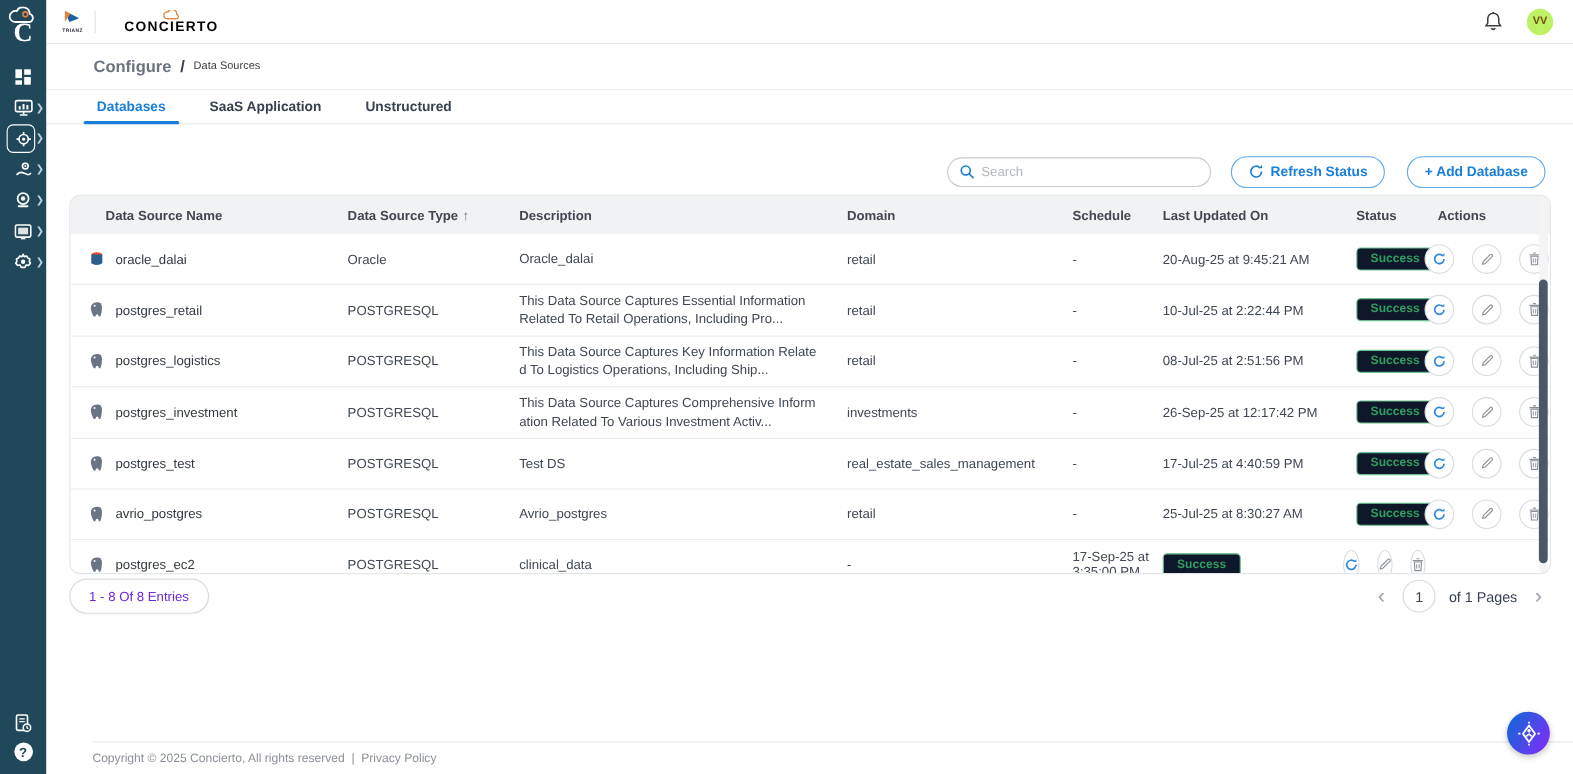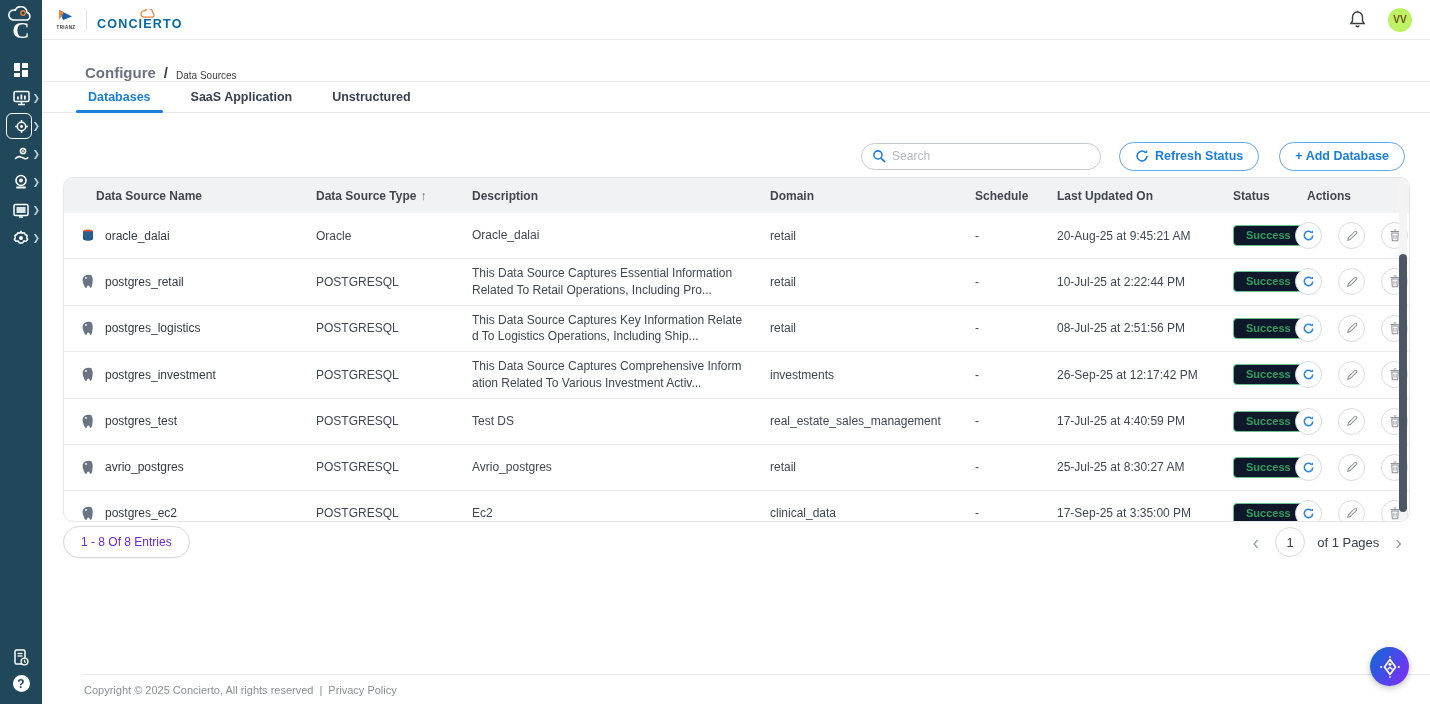--- a/index.html
+++ b/index.html
@@ -29,29 +29,29 @@
 
   
   .topbar { position:absolute; left:42px; right:0; top:0; height:40px; background:#fff;
     border-bottom:1px solid #e9eaec; display:flex; align-items:center; padding:0 18px 0 14px; z-index:20; }
   .brand { display:flex; align-items:center; gap:10px; }
   .trianz { display:flex; flex-direction:column; align-items:center; }
   .trianz-label { font-size:4.5px; font-weight:bold; color:#33383f; letter-spacing:.4px; margin-top:1px; }
   .brand-divider { width:1px; height:20px; background:#dfe1e4; }
   .concierto { display:flex; flex-direction:column; align-items:center; position:relative; }
   .concierto .cloud2 { height:9px; margin-bottom:-1px; margin-left:18px; }
-  .concierto-label { font-size:12.5px; font-weight:bold; color:#0369a1; letter-spacing:1.2px; }
+  .concierto-label { font-size:12.5px; font-weight:bold; color:#000000; letter-spacing:1.2px;margin-left:16px; }
   .topbar-right { margin-left:auto; display:flex; align-items:center; gap:22px; }
   .bell { cursor:pointer; display:flex; }
   .avatar { width:24px; height:24px; border-radius:50%; background:#bef264; color:#6e5213;
     font-size:10px; font-weight:bold; display:flex; align-items:center; justify-content:center; cursor:pointer; }
 
   
   .main { position:absolute; left:42px; top:40px; right:0; bottom:0; background:#fff; }
-  .crumb-bar { height:42px; display:flex; align-items:flex-end; padding-left:43px; border-bottom:1px solid #eceef0; }
+  .crumb-bar { height:42px; display:flex; align-items:center; padding-left:43px; border-bottom:1px solid #eceef0; }
   .crumb-section { font-size:15px; font-weight:bold; color:#6b7280; }
   .crumb-sep { font-size:15px; font-weight:bold; color:#374151; margin:0 8px; }
   .crumb-title { font-size:10px; font-weight:normal; color:#404040; }
   .tabbar { height:31px; display:flex; align-items:stretch; padding-left:26px; border-bottom:1px solid #e7e9eb; }
   .tab { padding:0 20px; display:flex; align-items:center; font-size:12.5px; font-weight:bold; color:#374151;
     cursor:pointer; position:relative; }
   .tab.active { color:#1a7fdb; }
   .tab.active::after { content:""; position:absolute; left:8px; right:8px; bottom:-1px; height:3px;
     background:#1a7fdb; border-radius:2px; }
 
@@ -533,21 +533,20 @@
       <span class="db-icon is-postgres">
 
         <svg class="ic-postgres" width="14" height="15" viewBox="0 0 14 15">
           <path d="M11.5 2.2C9.8.6 6.2.3 4.2 1.4 2.2 2.5 1.4 4.4 1.6 6.6c.2 2.1 1 3.6 1.6 5.2.3.8.6 1.6 1.2 2h1.4c.2-1.2.6-2.2 1.5-2.2s1.4 1 1.6 2.2h1.3c.6-1.5 1-2.8 1.2-4.4.3-2.7.9-5.6-.9-7.2z" fill="#6a7483"></path>
           <circle cx="5" cy="4" r="0.9" fill="#fff"></circle>
         </svg>
       </span>
       <span>postgres_ec2</span>
     </div>
     <div class="td">POSTGRESQL</div>
-    <div class="td td-desc">Ec2</div>
     <div class="td">clinical_data</div>
     <div class="td">-</div>
     <div class="td">17-Sep-25 at 3:35:00 PM</div>
     <div class="td"><span class="badge">Success</span></div>
     <div class="td td-actions">
       <button class="act">
         <svg width="13" height="13" viewBox="0 0 20 20">
           <path d="M16.5 10a6.5 6.5 0 1 1-2-4.7" fill="none" stroke="#2b87e3" stroke-width="2.4"></path>
           <path d="M17 2v4h-4z" fill="#2b87e3"></path>
         </svg>

